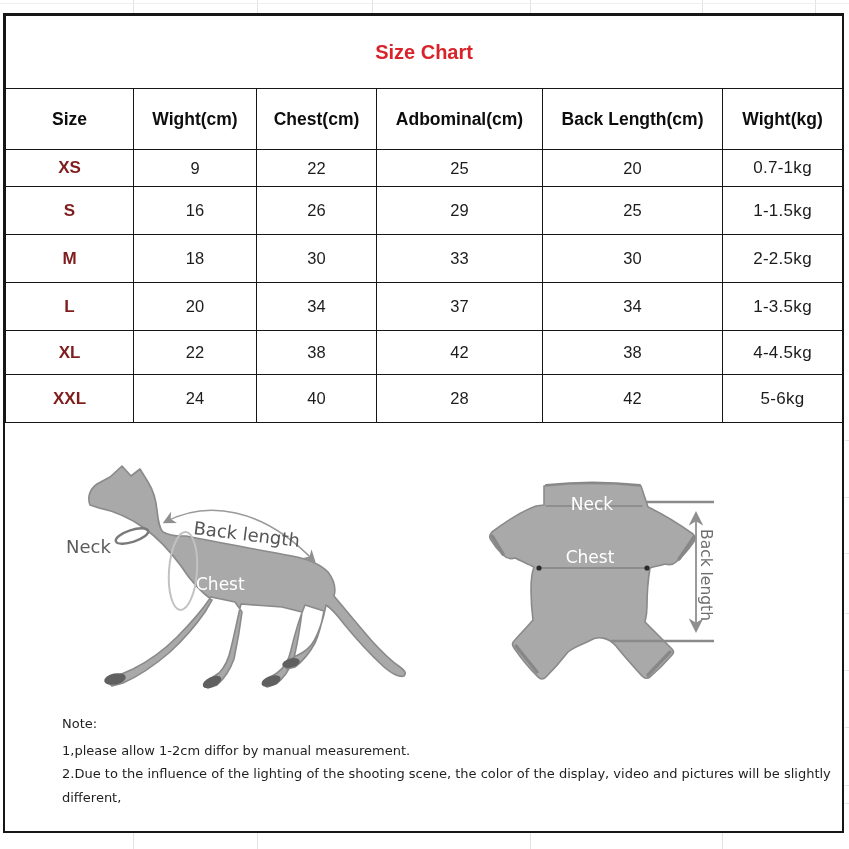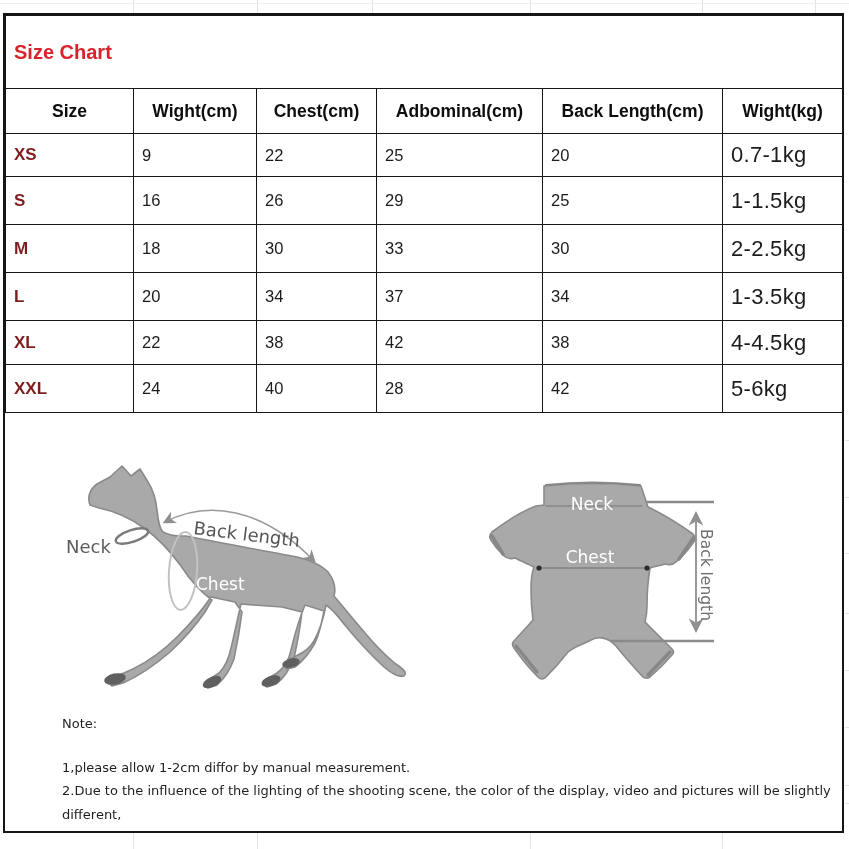--- a/index.html
+++ b/index.html
@@ -7,33 +7,33 @@
         font-family:"Liberation Sans","DejaVu Sans",sans-serif;color:#111;}
   
   .gl{position:absolute;background:#e3e3e3;}
   .gl.v{width:1px;}
   .gl.h{height:1px;}
   
   .frame{position:absolute;left:3px;top:13px;width:841px;height:820px;
          border:2px solid #161616;box-sizing:border-box;background:#fff;}
   
   table.size{border-collapse:collapse;table-layout:fixed;width:837px;}
-  table.size td,table.size th{border:1.5px solid #161616;vertical-align:middle;
+  table.size td,table.size th{border:1.5px solid #161616;text-align:center;vertical-align:middle;
         padding:8px;overflow:hidden;}
   .title-cell{font-size:20px;font-weight:bold;}
   th.colhead{font-size:17.5px;font-weight:bold;color:#0d0d0d;}
   td.sizecol{font-size:17px;font-weight:bold;color:#7f1d1d;}
   td.num{font-size:16.5px;font-weight:normal;color:#1c1c1c;}
-  td.wt{font-size:22px;font-weight:normal;color:#1c1c1c;letter-spacing:0.3px;margin-top:16px;}
+  td.wt{font-size:17px;font-weight:normal;color:#1c1c1c;letter-spacing:0.3px;margin-top:16px;}
   
   svg.illustration{position:absolute;left:0;top:0;width:849px;height:849px;pointer-events:none;}
   
   .notes{position:absolute;left:62px;top:712px;width:770px;font-size:13px;color:#1f1f1f;
          line-height:23.5px;font-family:"DejaVu Sans","Liberation Sans",sans-serif;}
-  .notes .nh{margin-bottom:20px;}
+  .notes .nh{margin-bottom:3px;}
 </style>
 </head>
 <body>
 
 <div class="page">
 
   <div class="gl v" style="left:133px;top:0;height:13px;"></div>
   <div class="gl v" style="left:257px;top:0;height:13px;"></div>
   <div class="gl v" style="left:372px;top:0;height:13px;"></div>
   <div class="gl v" style="left:530px;top:0;height:13px;"></div>
@@ -62,21 +62,21 @@
           <col style="width:123px">
           <col style="width:120px">
         <col style="width:166px">
           <col style="width:180px">
           <col style="width:120px">
       </colgroup>
       <tbody>
         <tr style="height:73px;">
           <td colspan="6" class="title-cell" style="color:#d8232a;">Size Chart</td>
         </tr>
-        <tr style="height:45px;">
+        <tr style="height:61px;">
           <th class="colhead">Size</th>
           <th class="colhead">Wight(cm)</th>
           <th class="colhead">Chest(cm)</th>
           <th class="colhead">Adbominal(cm)</th>
           <th class="colhead">Back Length(cm)</th>
           <th class="colhead">Wight(kg)</th>
         </tr>
         <tr style="height:36px;">
           <td class="sizecol">XS</td>
           <td class="num">9</td>

